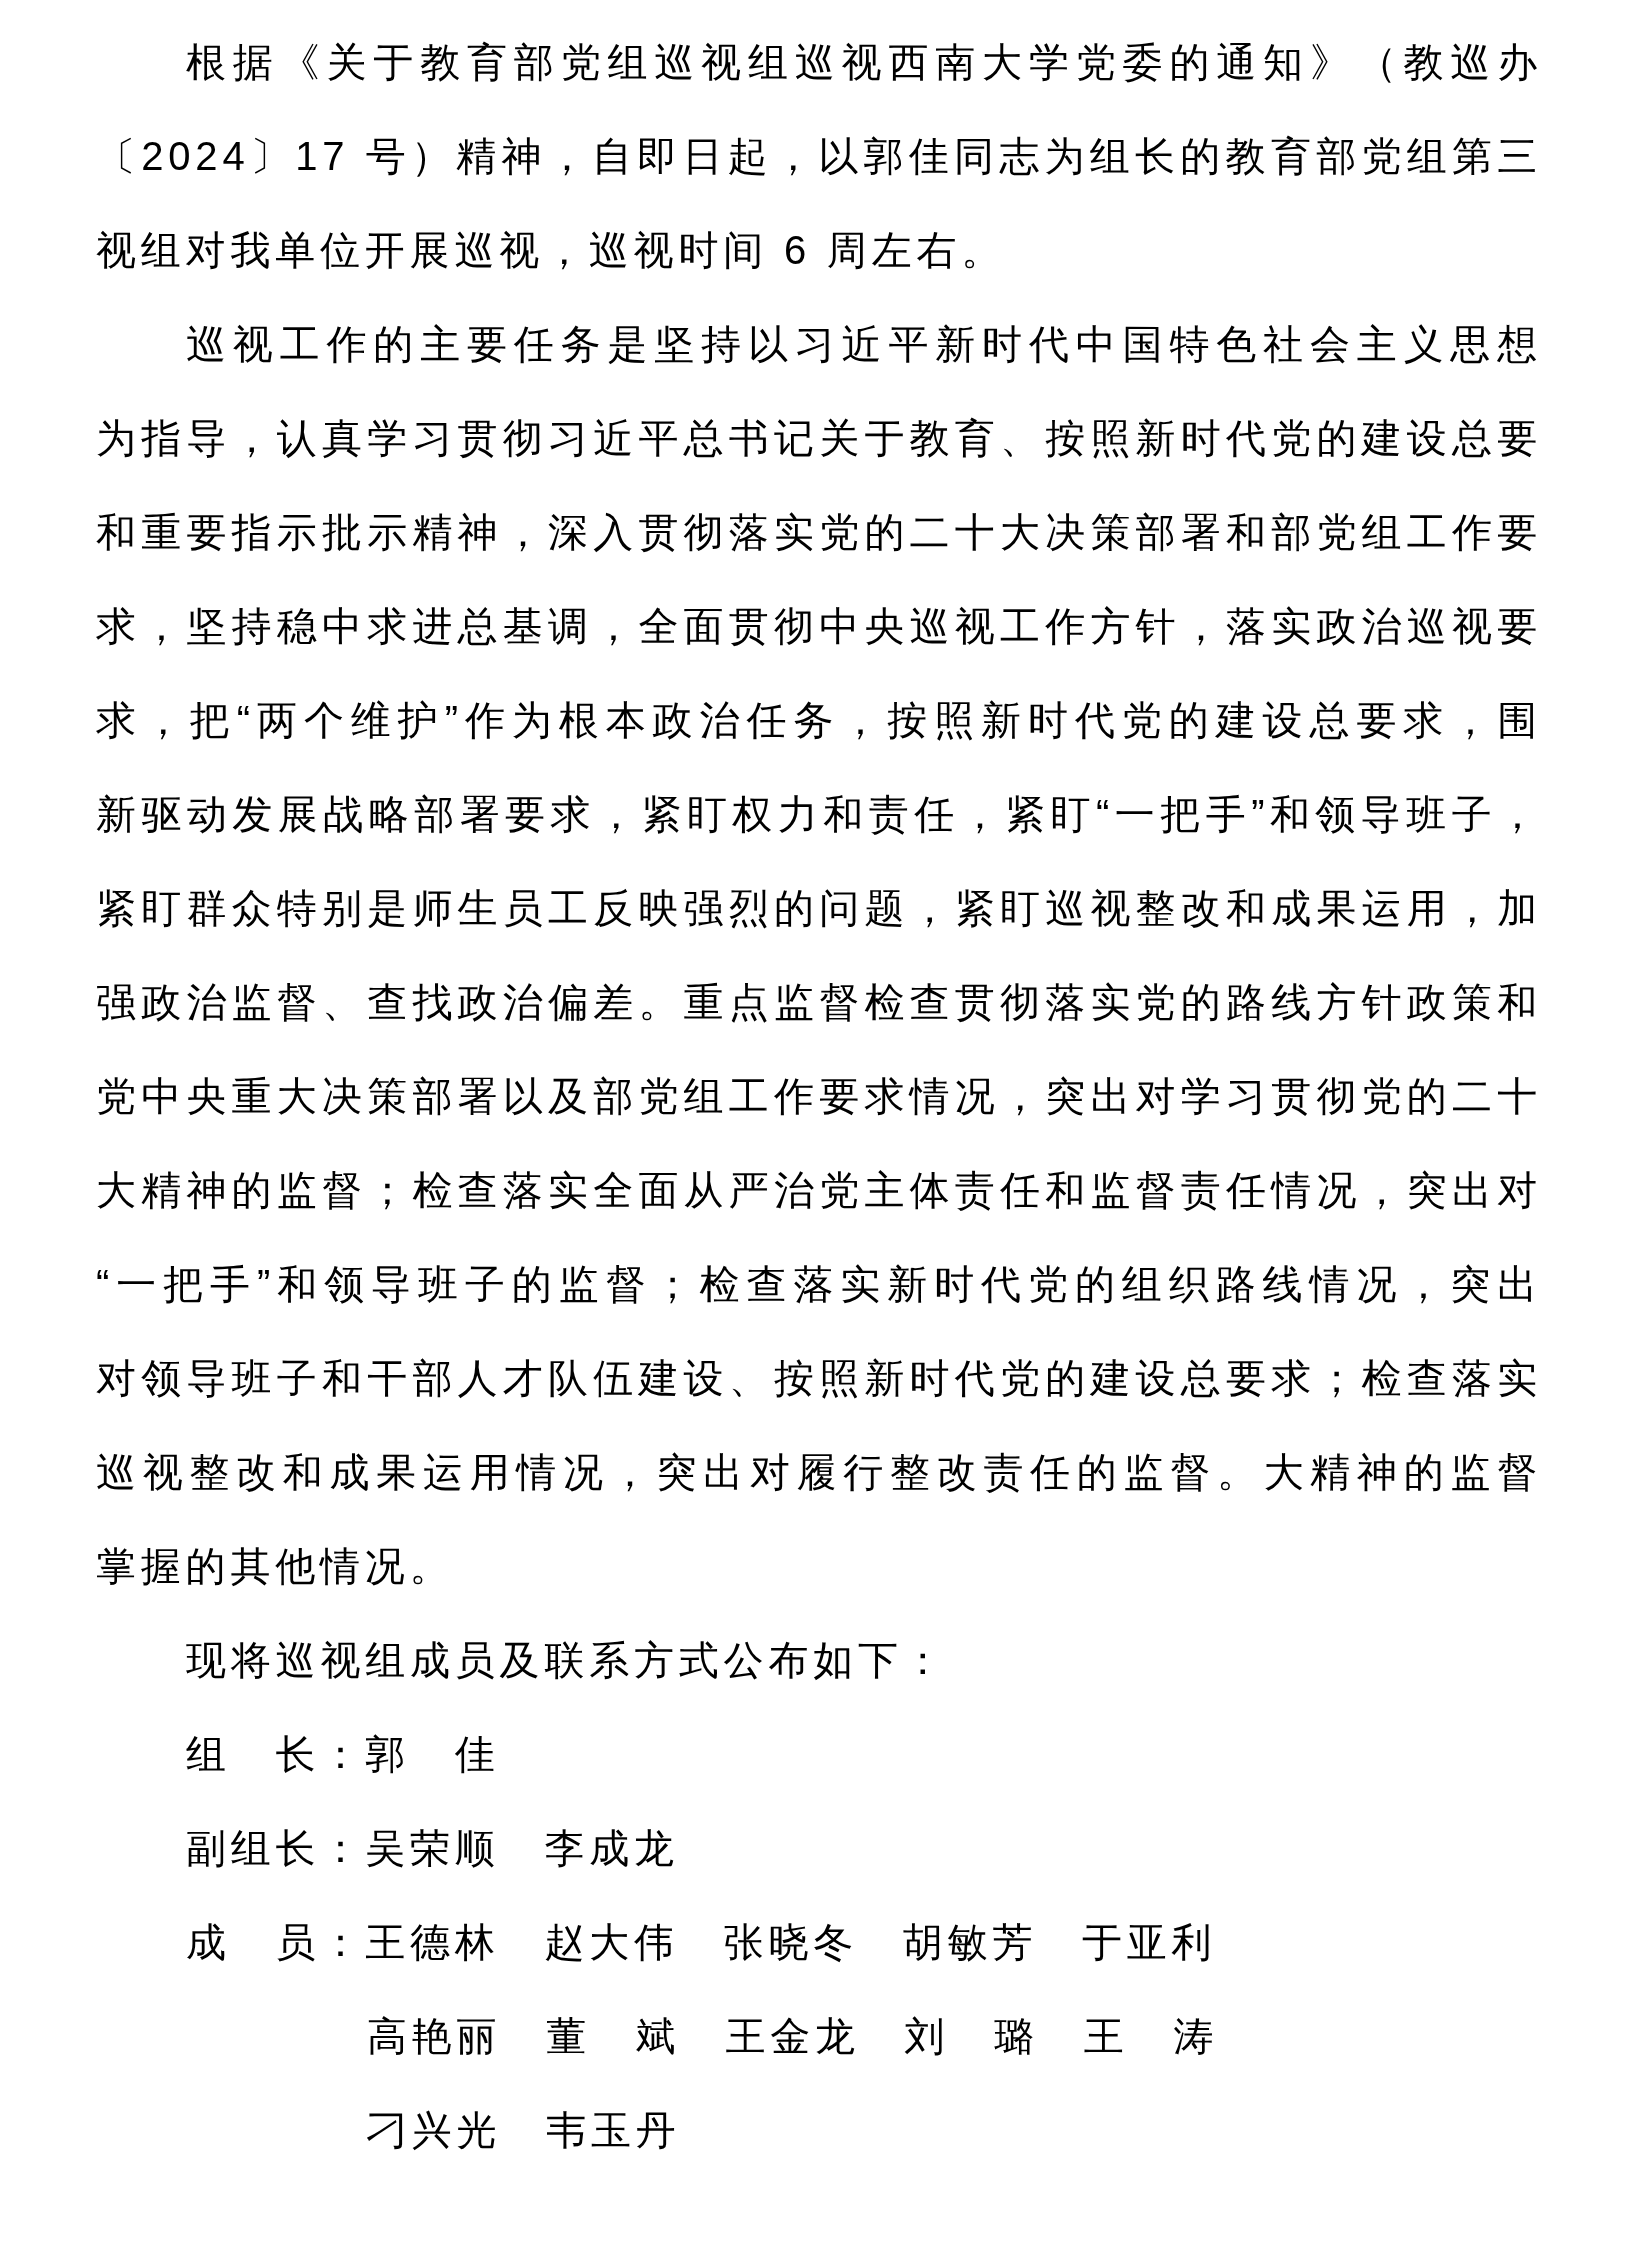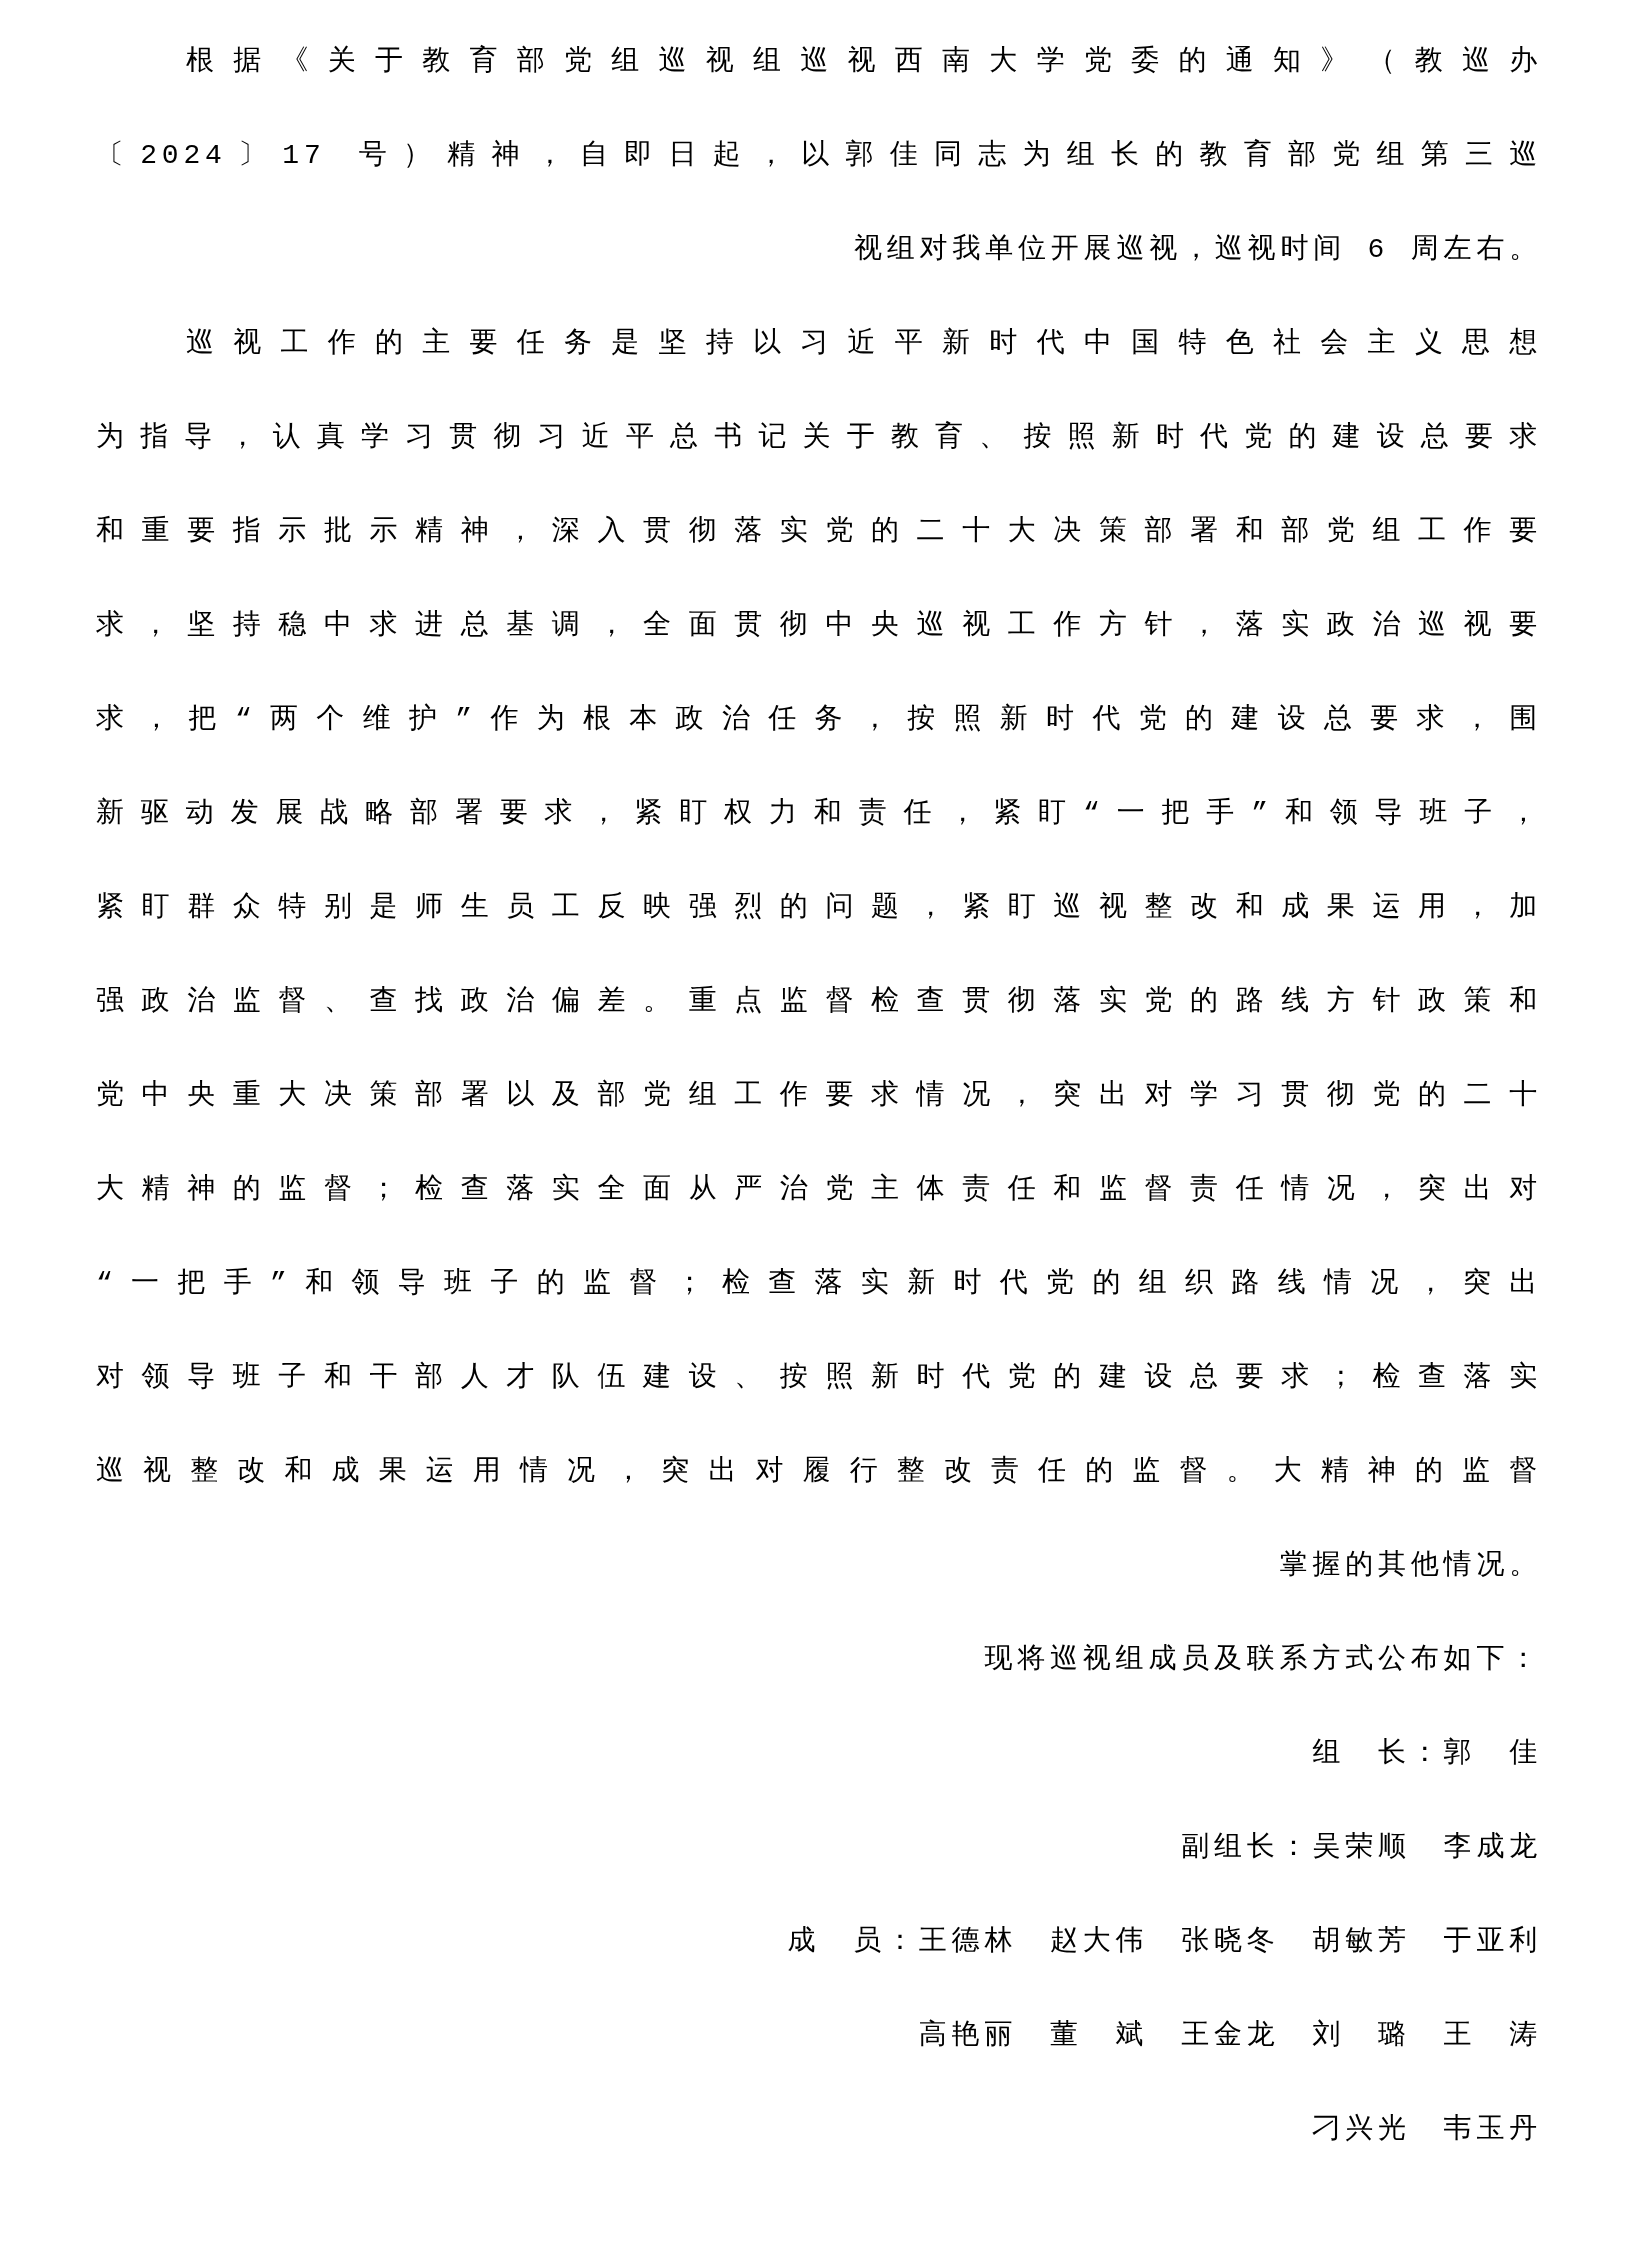--- a/index.html
+++ b/index.html
@@ -12,28 +12,28 @@
     height: 2261px;
     overflow: hidden;
   }
   .page {
     box-sizing: border-box;
     width: 1638px;
     height: 2261px;
     padding: 15px 96px 0 96px;
     background: #ffffff;
     color: #000000;
-    font-family: Liberation Mono, monospace;
-    font-size: 28px;
+    font-family: Liberation Sans, sans-serif;
+    font-size: 40px;
     letter-spacing: 4.8px;
   }
   .line {
     height: 94px;
     line-height: 94px;
-    text-align: right;
+    text-align: left;
     overflow: hidden;
   }
   
   .j {
     text-align: justify;
     text-align-last: justify;
   }
   
   .i2 { text-indent: 90px; }
   

